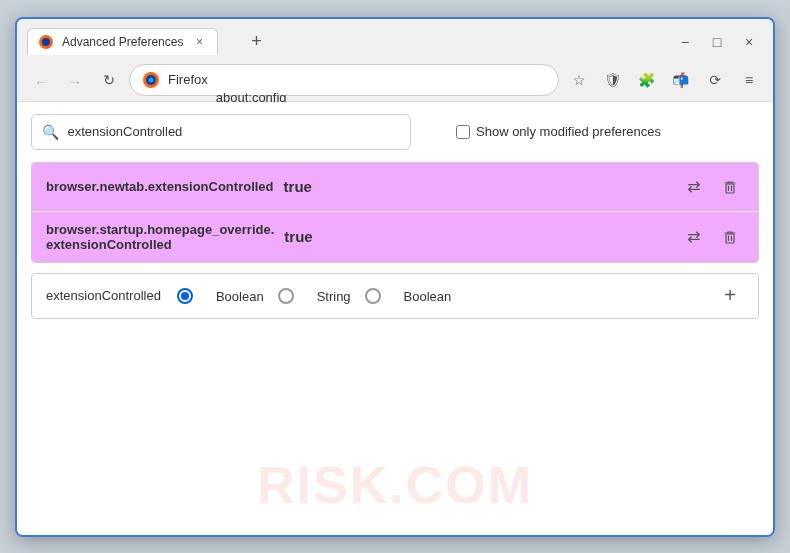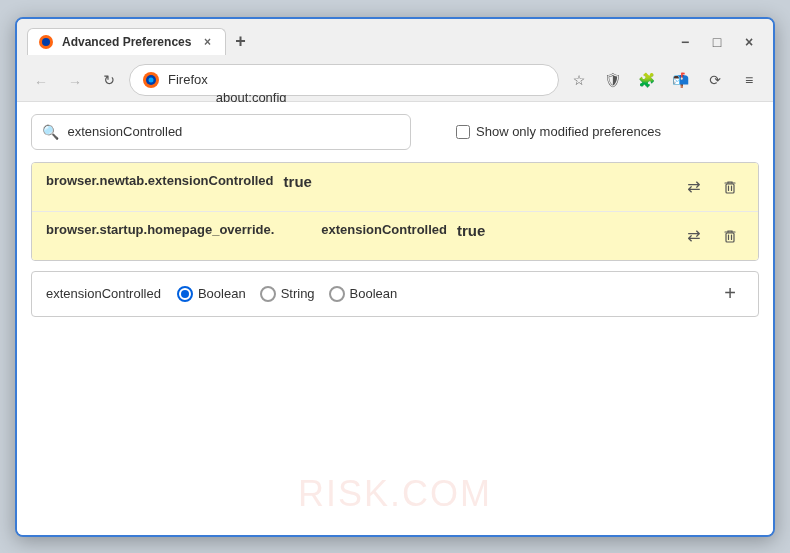--- a/index.html
+++ b/index.html
@@ -26,23 +26,22 @@
       box-shadow: 0 4px 20px rgba(0,0,0,0.3);
       overflow: hidden;
     }
 
     
     .title-bar {
       background: #f0f0f0;
       display: flex;
       align-items: center;
       padding: 6px 10px 0 10px;
-      gap: 0;
+      gap: 24px;
       min-height: 40px;
-      font-weight: bold;
     }
 
     .tab {
       display: flex;
       align-items: center;
       background: #fff;
       border: 1px solid #ccc;
       border-bottom: none;
       border-radius: 6px 6px 0 0;
       padding: 5px 10px;
@@ -188,22 +187,22 @@
       overflow: auto;
       position: relative;
     }
 
     
     .watermark {
       position: absolute;
       bottom: 20px;
       left: 50%;
       transform: translateX(-50%);
-      font-size: 36px;
-      font-weight: 400;
+      font-size: 52px;
+      font-weight: 700;
       color: rgba(220, 80, 60, 0.12);
       white-space: nowrap;
       pointer-events: none;
       z-index: 0;
       letter-spacing: 2px;
     }
 
     .inner-content {
       position: relative;
       z-index: 1;
@@ -261,43 +260,42 @@
     
     .pref-table {
       border: 1px solid #ccc;
       border-radius: 4px;
       overflow: hidden;
       margin-bottom: 10px;
     }
 
     .pref-row {
       display: flex;
-      align-items: flex-start;
+      align-items: center;
       padding: 10px 14px;
       border-bottom: 1px solid #e8e8e8;
-      background: #fef9c3;
+      background: #f0abfc;
       gap: 10px;
     }
 
     .pref-row:last-child {
       border-bottom: none;
     }
 
     .pref-name {
       font-size: 13px;
       font-weight: 700;
       color: #333;
       flex: 0 0 auto;
       min-width: 200px;
     }
 
     .pref-name.two-line {
       display: flex;
-      flex-direction: row;
-      gap: 47px;
+      flex-direction: column;
     }
 
     .pref-value {
       font-size: 15px;
       font-weight: 700;
       color: #333;
       flex: 1;
     }
 
     .pref-actions {
@@ -338,22 +336,22 @@
 
     .radio-group {
       display: flex;
       align-items: center;
       gap: 14px;
       flex: 1;
     }
 
     .radio-option {
       display: flex;
-      align-items: center;
-      gap: 5px;
+      align-items: flex-end;
+      gap: 23px;
       font-size: 13px;
       color: #333;
     }
 
     .radio-circle {
       width: 16px;
       height: 16px;
       border-radius: 50%;
       border: 2px solid #999;
       display: flex;

